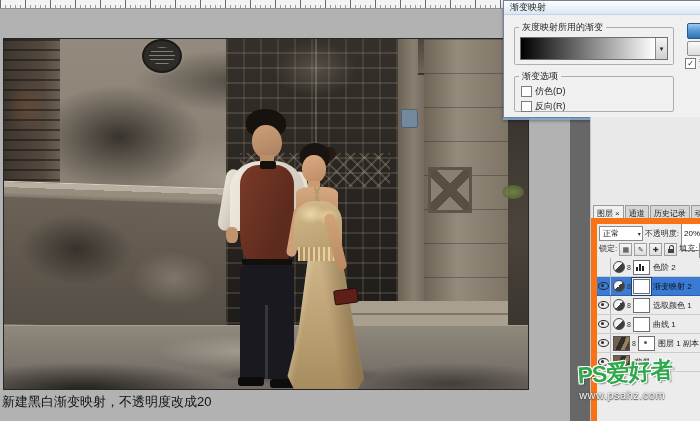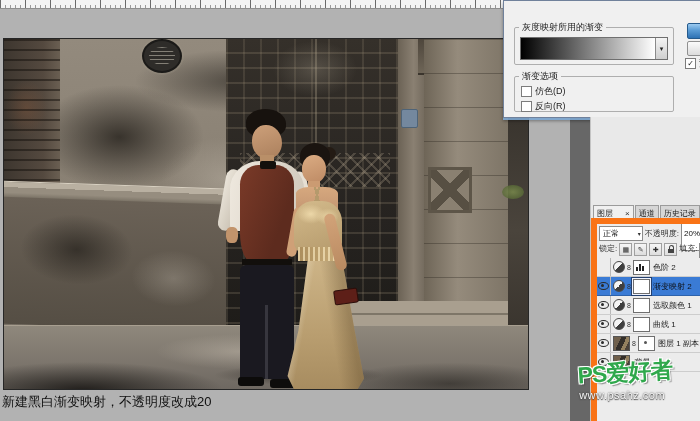--- a/index.html
+++ b/index.html
@@ -131,21 +131,21 @@
   .cb .box{width:9px;height:9px;background:#fff;border:1px solid #7c7c7c;display:inline-flex;align-items:center;justify-content:center;font-size:8px;line-height:1;color:#222}
   .btn{position:absolute;border-radius:2px}
   .ok{left:183px;top:22px;width:20px;height:14px;background:linear-gradient(180deg,#9ccaf0,#5a9bd4 45%,#2d72b4);border:1px solid #255a8c}
   .cancel{left:183px;top:40px;width:20px;height:13px;background:linear-gradient(180deg,#fbfbfb,#dcdcdc);border:1px solid #909090}
   .prev{position:absolute;left:181px;top:56px;margin:0}
 
   
   .lp{position:absolute;left:590px;top:117px;width:110px;height:304px;background:#e9e9e9;border-left:1px solid #c4c4c4}
   .lp-tabs{position:absolute;left:2px;top:88px;display:flex;gap:1px}
   .tab{font-size:8px;padding:2px 3px;background:#d6d6d6;border:1px solid #9b9b9b;border-bottom:none;color:#222;
-    white-space:nowrap;display:flex;gap:12px;align-items:center}
+    white-space:nowrap;display:flex;gap:2px;align-items:center}
   .tab.active{background:#f0f0f0}
   .tab .x{font-size:8px;color:#333}
   .lp-body{position:absolute;left:0;top:101px;width:108px;height:202px;background:#ececec;border:6px solid #f97316;overflow:hidden}
   .row1{display:flex;align-items:center;gap:2px;padding:2px 2px 1px 2px;height:15px}
   .blend{width:38px;height:13px;background:#fff;border:1px solid #8b8b8b;font-size:8px;display:flex;align-items:center;justify-content:space-between;padding:0 1px 0 3px;color:#111}
   .blend .dd{font-size:6px;color:#333}
   .lbl{font-size:8px;color:#333;white-space:nowrap}
   .val{height:11px;background:#fff;border:1px solid #8b8b8b;font-size:8px;padding:11px 2px;display:flex;align-items:center;color:#111}
   .row2{display:flex;gap:2px;padding:1px 2px;height:14px;border-bottom:1px solid #bdbdbd}
   .lk{width:11px;height:11px;border:1px solid #a0a0a0;background:linear-gradient(#f6f6f6,#ddd);font-size:7px;display:flex;align-items:center;justify-content:center;color:#333;flex:none}
@@ -236,20 +236,23 @@
       <div class="w-arm"></div>
       <div class="w-clutch"></div>
     </div>
   </div>
 
   <div class="caption">新建黑白渐变映射，不透明度改成20</div>
 
   <div class="dark-strip"></div>
 
   <div class="dialog">
+    <div class="dlg-title">
+      <span>渐变映射</span>
+    </div>
     <fieldset class="grp g2">
       <legend>渐变选项</legend>
       <label class="cb">
         <span class="box"></span>
         <span>仿色(D)</span>
       </label>
       <label class="cb">
         <span class="box"></span>
         <span>反向(R)</span>
       </label>

